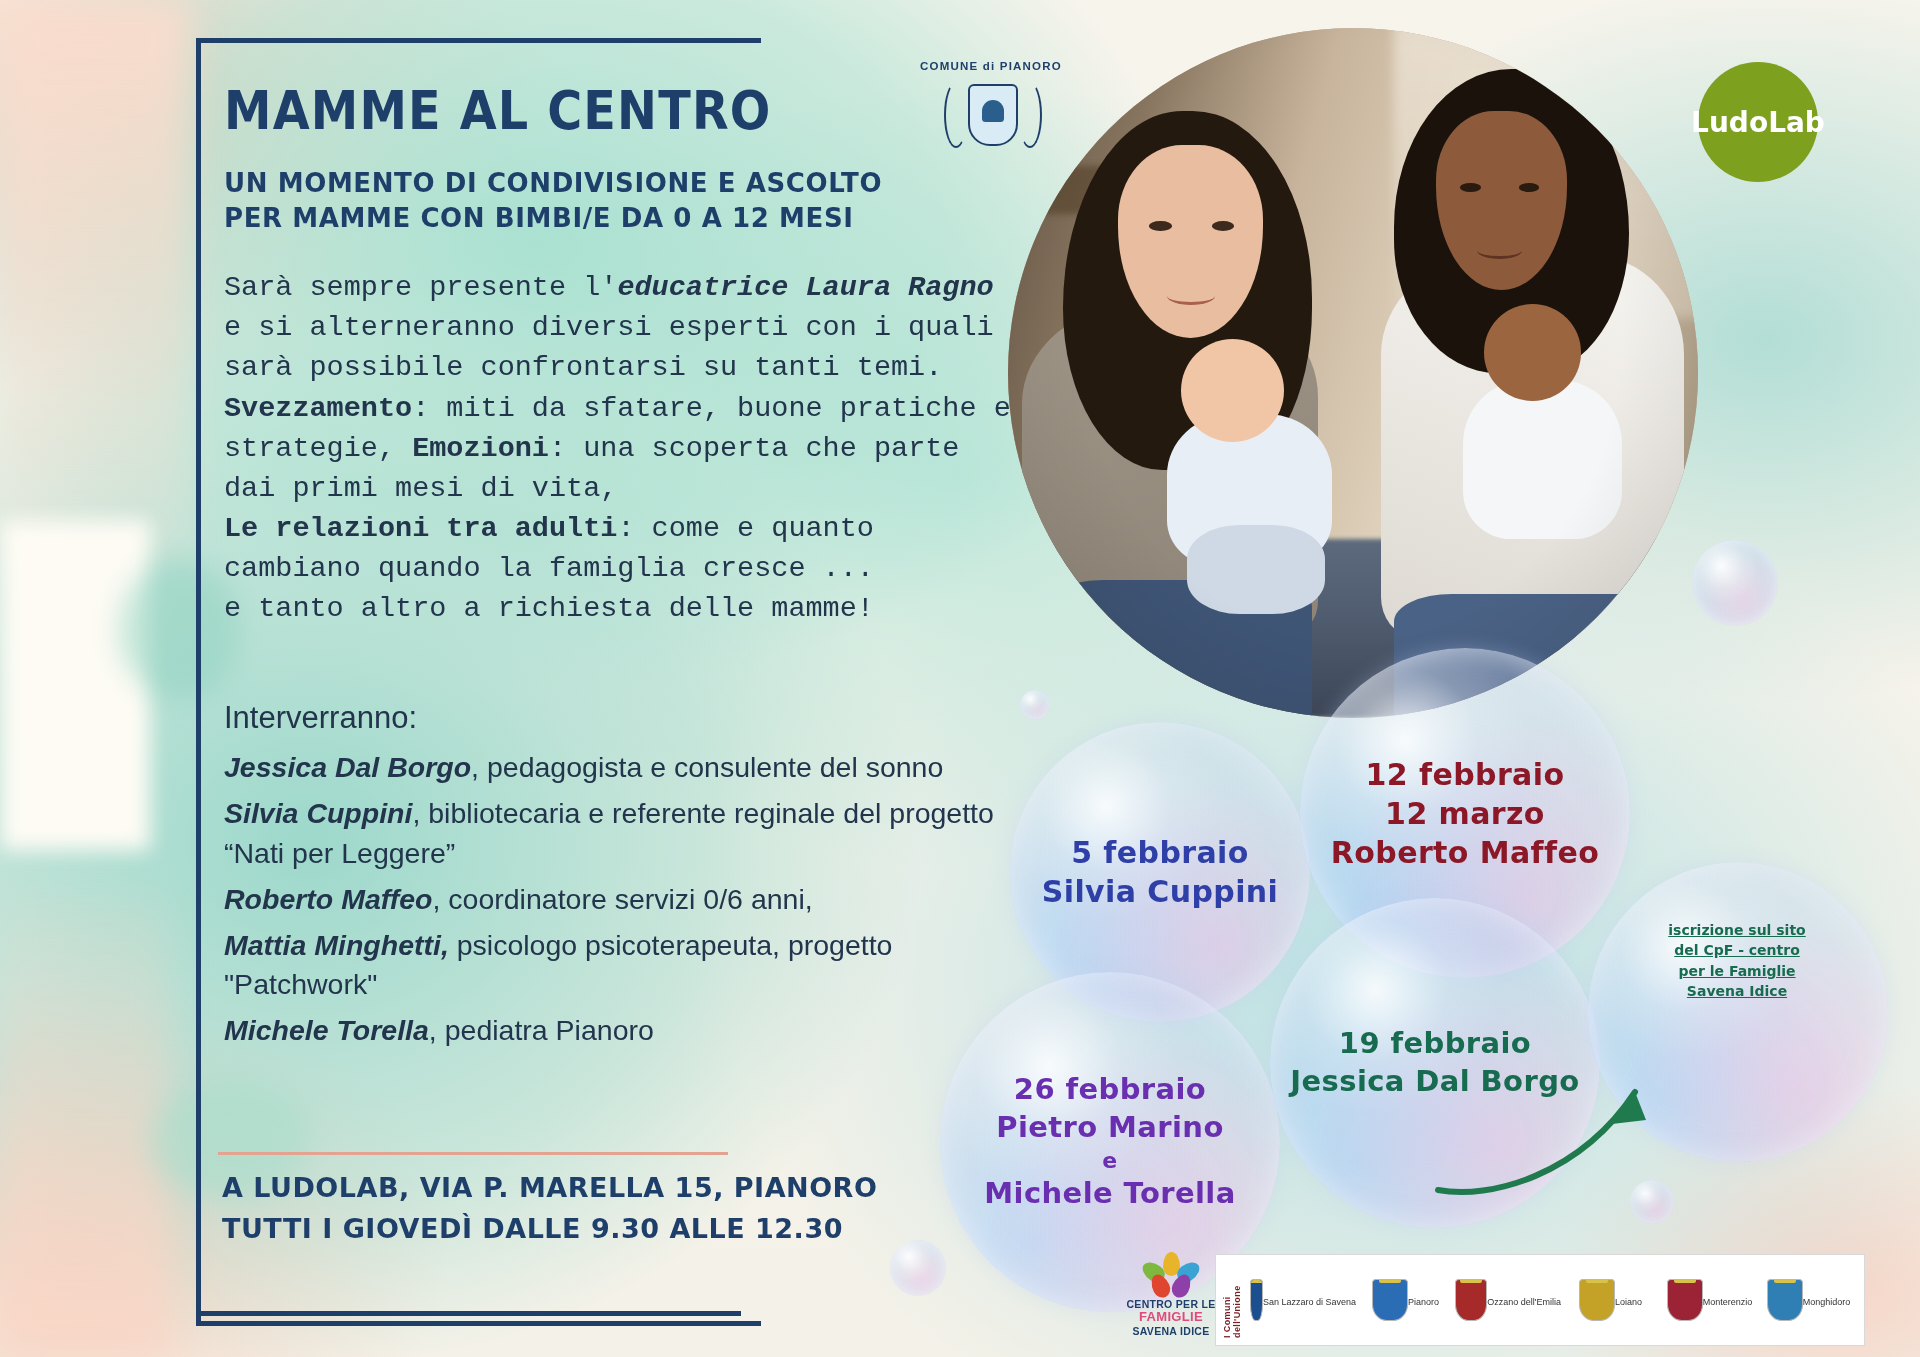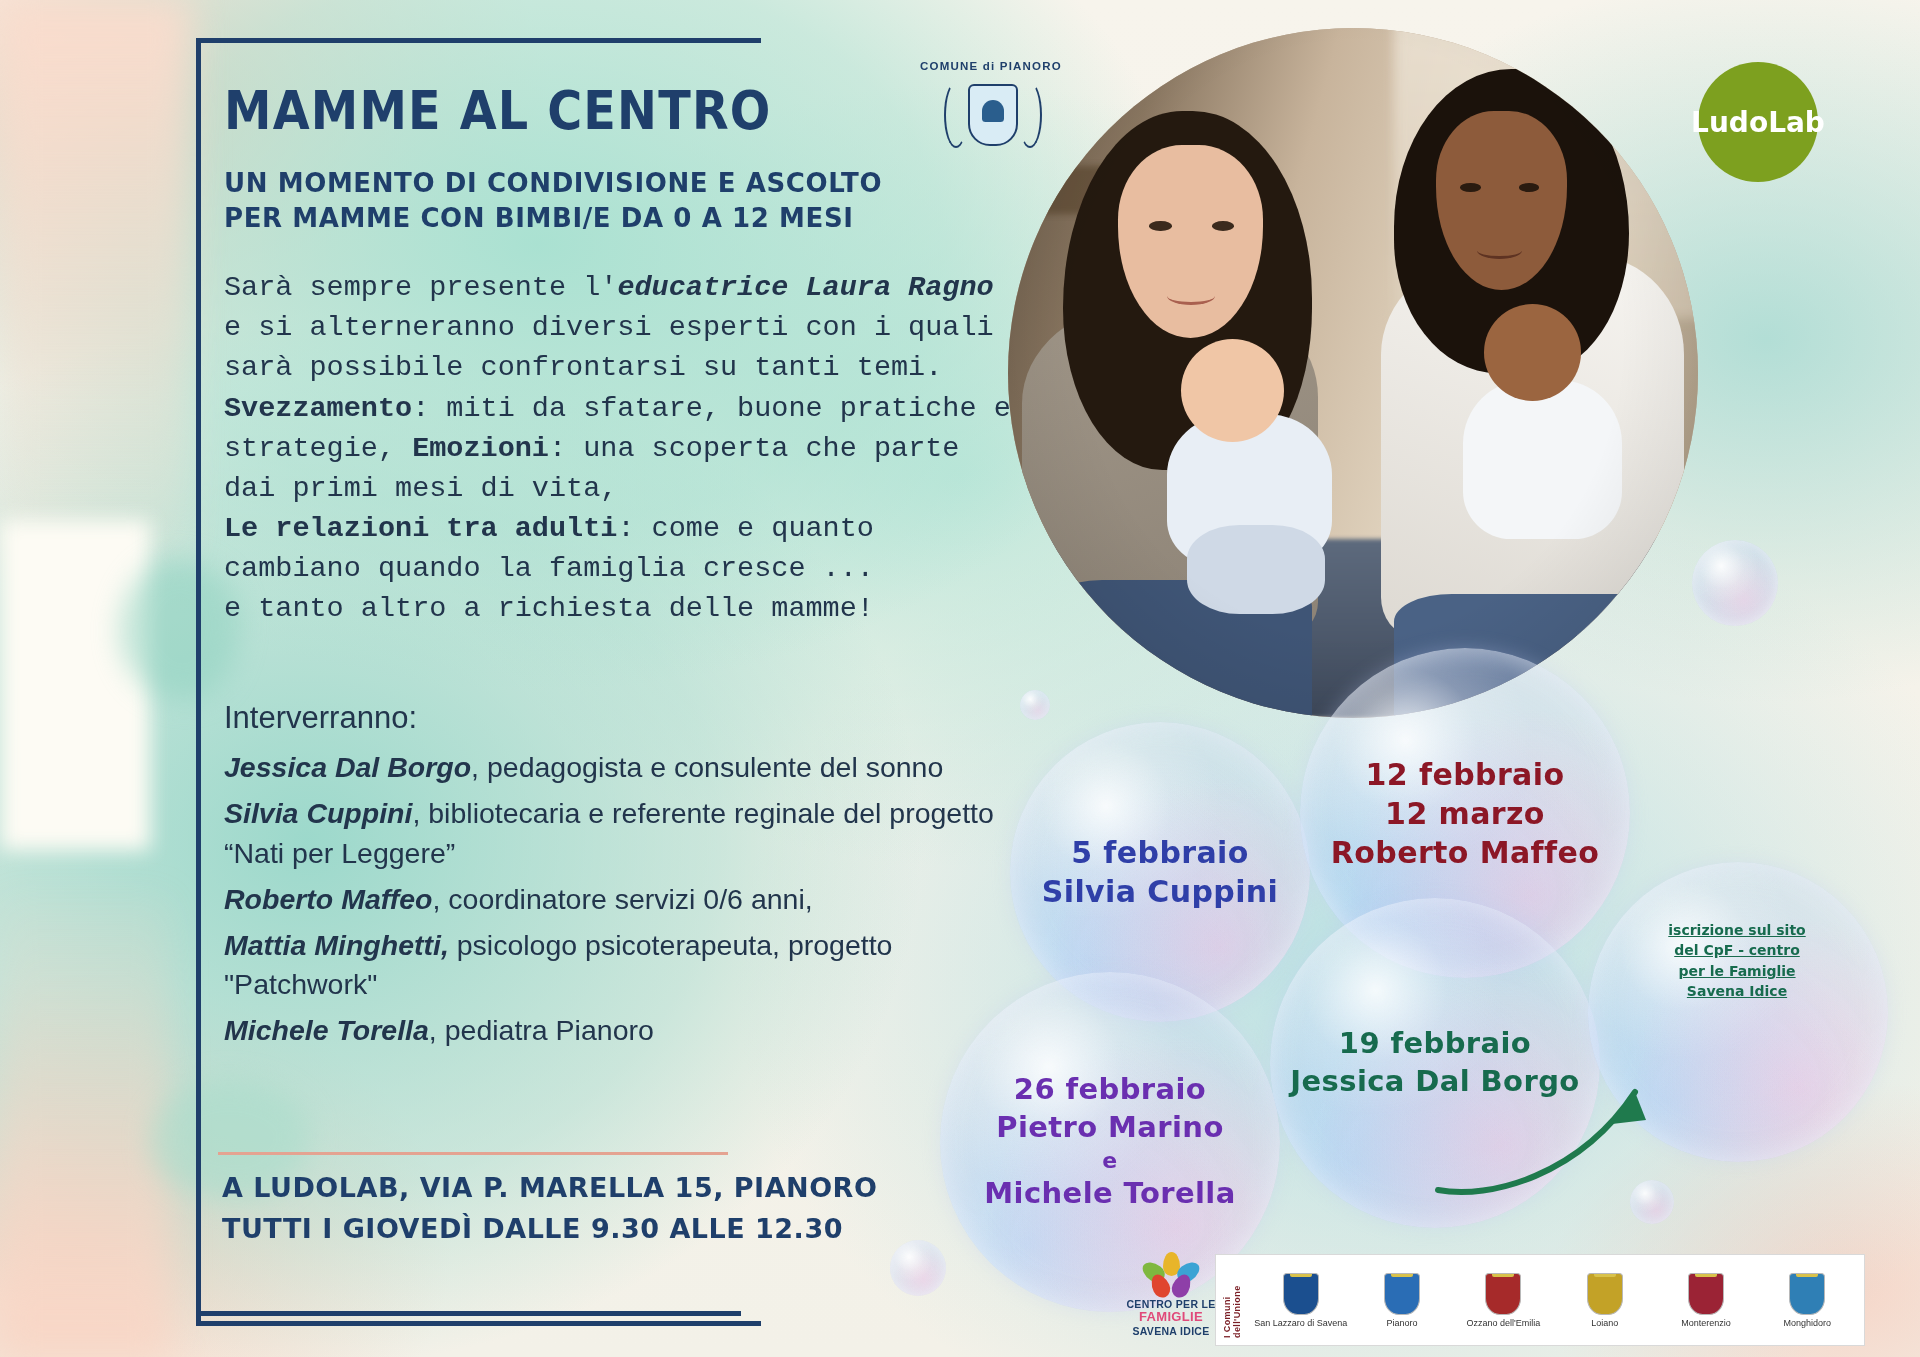--- a/index.html
+++ b/index.html
@@ -548,21 +548,21 @@
     font-weight: 700;
     color: #7a1d24;
     letter-spacing: .4px;
     margin-right: 8px;
     height: 76px;
     display: flex;
     align-items: center;
   }
   .comune-item {
     display: flex;
-    flex-direction: column;
+    flex-direction: row;
     align-items: center;
     justify-content: center;
     width: 106px;
   }
   .crest {
     width: 34px;
     height: 40px;
     border-radius: 4px 4px 40% 40%;
     position: relative;
     overflow: hidden;

